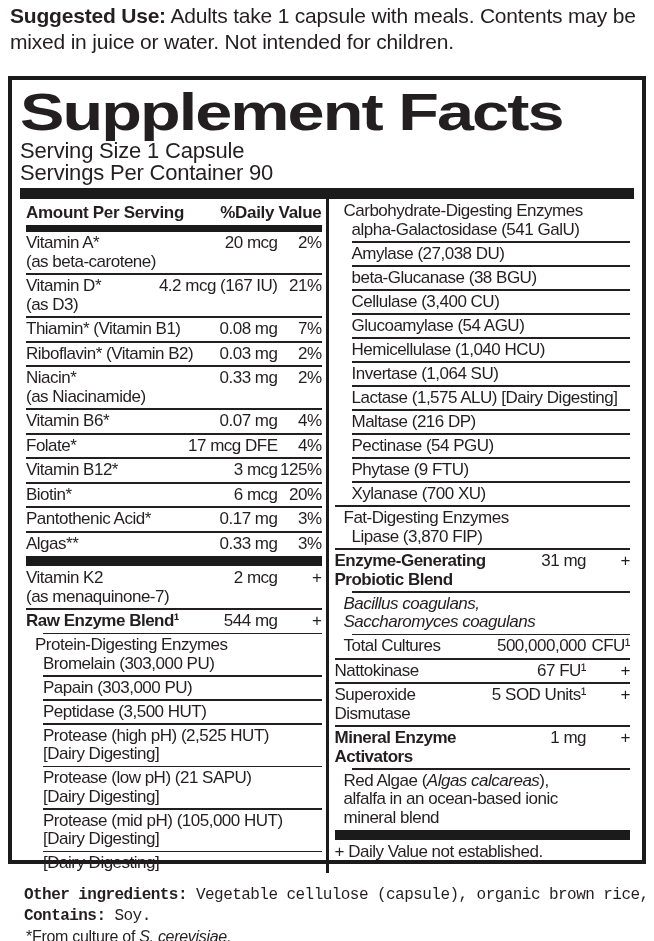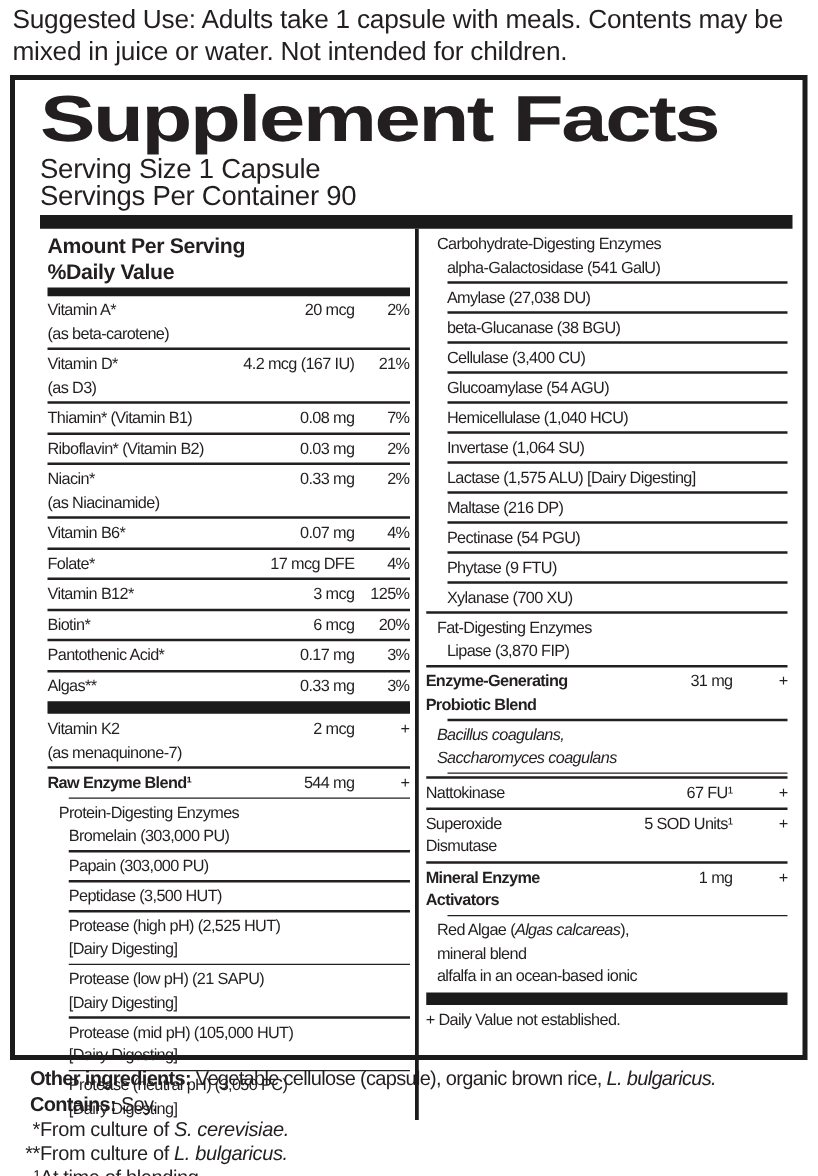--- a/index.html
+++ b/index.html
@@ -6,58 +6,58 @@
   body{
     width:654px;height:941px;overflow:hidden;
     font-family:"Liberation Sans",sans-serif;
     color:#231f20;
     -webkit-font-smoothing:antialiased;
   }
   .suggested{
     padding:3px 8px 5px 10px;
     font-size:21px;line-height:26px;letter-spacing:-0.2px;
   }
-  .suggested .lbl{font-weight:normal;}
+  .suggested .lbl{font-weight:bold;}
   .facts-box{
-    margin:0 8px;
+    margin:16px 8px;
     border:4px solid #1b1b1b;
     box-sizing:border-box;
     height:788px;
-    padding:3px 8px 0 20px;
+    padding:3px 8px 0 8px;
     display:flex;flex-direction:column;
   }
   .title{
     font-size:52px;line-height:56px;font-weight:bold;
     letter-spacing:-1.5px;white-space:nowrap;
     transform:scaleX(1.28);transform-origin:0 50%;
     margin-top:1px;
   }
   .serving{font-size:22px;line-height:22px;letter-spacing:-0.2px;}
   .bar-full{height:11px;background:#1b1b1b;margin-top:4px;flex:0 0 auto;}
   .cols{display:flex;flex:1 1 auto;align-items:stretch;}
   .col{flex:1 1 50%;min-width:0;padding:3px 4px 0 6px;}
   .col.right{border-left:3px solid #1b1b1b;}
   .hdr{display:flex;justify-content:space-between;font-weight:bold;
-       font-size:17px;line-height:21px;letter-spacing:-0.3px;flex-direction:column;}
+       font-size:17px;line-height:21px;letter-spacing:-0.3px;}
   .hdr-bar{height:7px;background:#1b1b1b;margin:2px 0 2px;}
-  .row{font-size:13px;line-height:18.5px;letter-spacing:-0.5px;}
+  .row{font-size:17px;line-height:18.5px;letter-spacing:-0.5px;}
   .row .first{display:flex;align-items:baseline;}
   .name{flex:1 1 auto;min-width:0;white-space:nowrap;}
   .amt{white-space:nowrap;margin-left:4px;text-align:left;}
   .dv{flex:0 0 auto;width:44px;text-align:right;white-space:nowrap;}
   .ind1{padding-left:9px;}
   .ind2{padding-left:17px;}
   .it{font-style:italic;}
   .bd{font-weight:bold;}
   .sep-main{height:2px;background:#231f20;margin:2px 0;}
   .sep-sub{height:1.5px;background:#231f20;margin:2px 0 2px 17px;}
   .sep-bar{height:10px;background:#1b1b1b;margin:3px 0;}
   .footer{padding:5px 10px 0 10px;}
   .f-ing{font-size:16px;line-height:21px;letter-spacing:-0.55px;
-         padding-left:14px;white-space:nowrap;}
+         padding-left:14px;white-space:nowrap;font-family:Liberation Mono, monospace;}
   .f-fn{display:flex;font-size:16px;line-height:19px;letter-spacing:-0.3px;}
   .f-m{flex:0 0 auto;width:22px;text-align:right;}
   .f-t{flex:1 1 auto;}
 </style>
 </head>
 <body>
 
 <div class="suggested">
   <span class="lbl">Suggested Use:</span><span> Adults take 1 capsule with meals. Contents may be mixed in juice or water. Not intended for children.</span>
 </div>
@@ -216,23 +216,20 @@
         </div>
         <div class="sep-sub"></div>
         <div class="row">
           <div class="first ind2">
             <span class="name"><span>Protease (mid pH) (105,000 HUT)</span></span>
           </div>
           <div class="cont ind2"><span class="name"><span>[Dairy Digesting]</span></span></div>
         </div>
         <div class="sep-sub"></div>
         <div class="row">
-          <div class="first ind2">
-            <span class="name"><span>Protease (neutral pH) (3,050 PC)</span></span>
-          </div>
           <div class="cont ind2"><span class="name"><span>[Dairy Digesting]</span></span></div>
         </div>
       </div>
     <div class="col right" id="right-col">
         <div class="row">
           <div class="first ind1">
             <span class="name"><span>Carbohydrate-Digesting Enzymes</span></span>
           </div>
           <div class="cont ind2"><span class="name"><span>alpha-Galactosidase (541 GalU)</span></span></div>
         </div>
@@ -319,20 +316,27 @@
           <div class="cont ind0"><span class="name"><span class="bd">Probiotic Blend</span></span></div>
         </div>
         <div class="sep-sub"></div>
         <div class="row">
           <div class="first ind1">
             <span class="name"><span class="it">Bacillus coagulans,</span></span>
           </div>
           <div class="cont ind1"><span class="name"><span class="it">Saccharomyces coagulans</span></span></div>
         </div>
         <div class="sep-sub"></div>
+        <div class="row">
+          <div class="first ind1">
+            <span class="name"><span>Total Cultures</span></span>
+            <span class="amt">500,000,000</span>
+            <span class="dv">CFU¹</span>
+          </div>
+        </div>
         <div class="sep-main"></div>
         <div class="row">
           <div class="first ind0">
             <span class="name"><span>Nattokinase</span></span>
             <span class="amt">67 FU¹</span>
             <span class="dv">+</span>
           </div>
         </div>
         <div class="sep-main"></div>
         <div class="row">
@@ -350,22 +354,22 @@
             <span class="amt">1 mg</span>
             <span class="dv">+</span>
           </div>
           <div class="cont ind0"><span class="name"><span class="bd">Activators</span></span></div>
         </div>
         <div class="sep-sub"></div>
         <div class="row">
           <div class="first ind1">
             <span class="name"><span>Red Algae (</span><span class="it">Algas calcareas</span><span>),</span></span>
           </div>
+          <div class="cont ind1"><span class="name"><span>alfalfa in an ocean-based ionic</span></span></div>
           <div class="cont ind1"><span class="name"><span>mineral blend</span></span></div>
-          <div class="cont ind1"><span class="name"><span>alfalfa in an ocean-based ionic</span></span></div>
         </div>
         <div class="sep-bar"></div>
         <div class="row">
           <div class="first ind0">
             <span class="name"><span>+ Daily Value not established.</span></span>
           </div>
         </div>
       </div>
   </div>
 </div>

